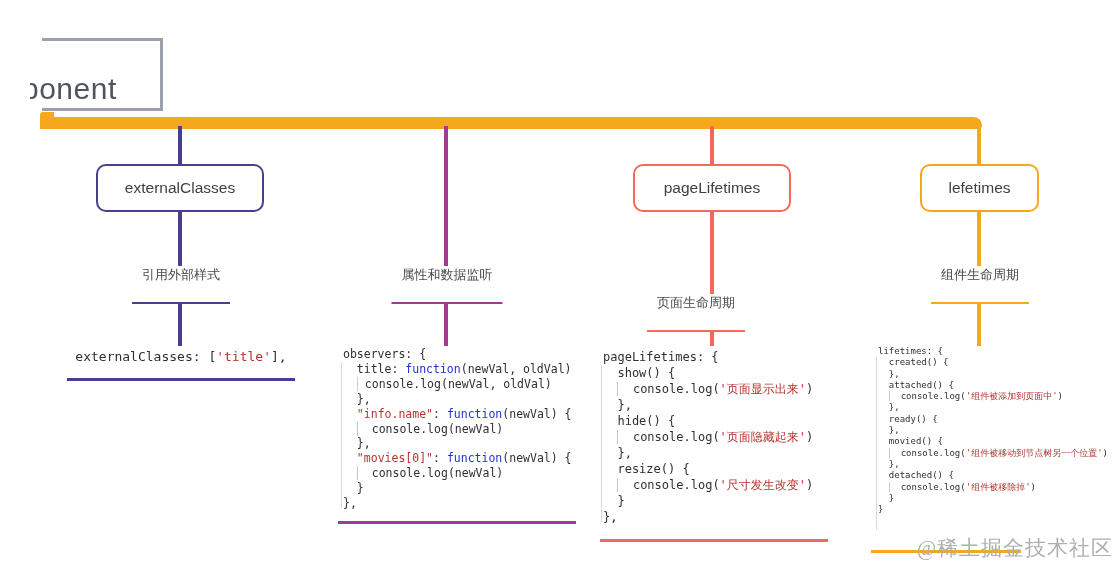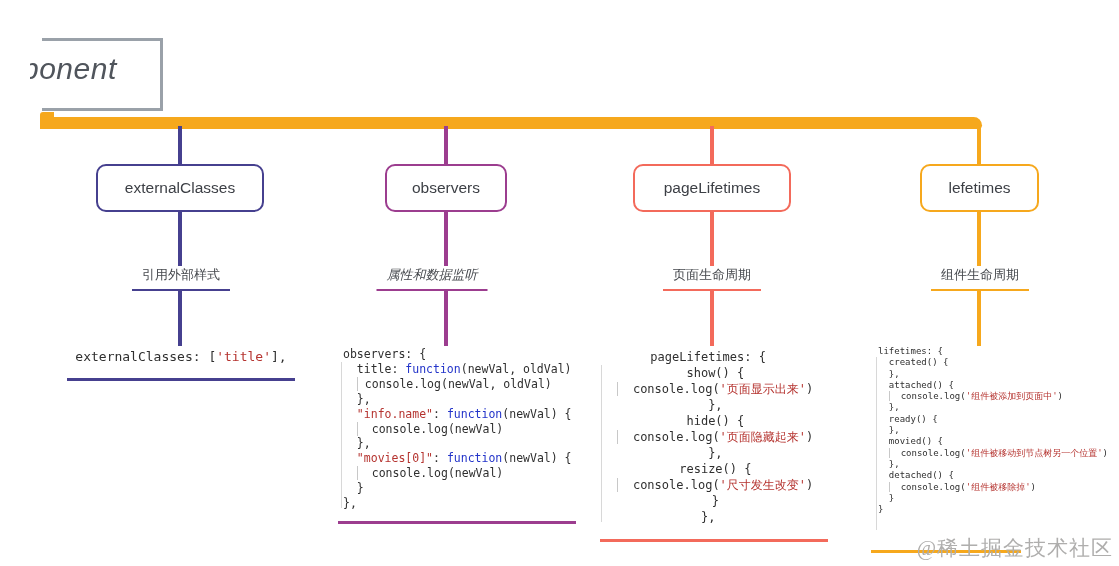--- a/index.html
+++ b/index.html
@@ -2,21 +2,21 @@
 <html style="--trunk: #F6A81D; --branch1: #46408F; --branch2: #9C3D8F; --branch3: #F36A5B; --branch4: #F6A81D; --keyword: #2233C9; --string: #B5332F; --code: #2F2F2F;"><head>
 <meta charset="utf-8">
 <style>
   html,body{margin:0;padding:0;background:#fff;}
   .stage{position:relative;width:1119px;height:566px;background:#ffffff;overflow:hidden;
          font-family:"Liberation Sans",sans-serif;}
 
   
   .root-box{position:absolute;left:42px;top:38px;width:121px;height:73px;background:#fff;
             border:3px solid #9AA1A9;border-left:none;box-sizing:border-box;z-index:3;}
-  .root-text-clip{position:absolute;left:30px;top:52px;width:128px;height:42px;overflow:hidden;z-index:4;font-style:italic;}
+  .root-text-clip{position:absolute;left:30px;top:72px;width:128px;height:42px;overflow:hidden;z-index:4;}
   .root-text-clip span{display:inline-block;margin-left:-8px;font-size:30px;font-weight:500;
             color:#50555C;letter-spacing:0.5px;white-space:nowrap;}
 
   
   .trunk-bar{position:absolute;left:40px;top:117px;width:942px;height:12px;background:var(--trunk);
              border-top-right-radius:9px;border-bottom-right-radius:4px;z-index:1;}
   .trunk-notch{position:absolute;left:40px;top:112px;width:14px;height:9px;background:var(--trunk);
              border-top-left-radius:3px;z-index:1;}
 
   
@@ -26,30 +26,30 @@
 
   .connector{position:absolute;top:126px;width:4px;height:220px;background:var(--c);z-index:1;}
   .b1 .connector{left:178px;} .b2 .connector{left:444px;} .b3 .connector{left:710px;} .b4 .connector{left:977px;}
 
   .node{position:absolute;top:164px;height:48px;box-sizing:border-box;background:#fff;
         border:2.5px solid var(--c);border-radius:10px;display:flex;align-items:center;justify-content:center;
         font-size:15.5px;font-weight:500;color:#3C3F45;z-index:2;cursor:default;}
   .b1 .node{left:96px;width:168px;} .b2 .node{left:385px;width:122px;}
   .b3 .node{left:633px;width:158px;} .b4 .node{left:920px;width:119px;}
 
-  .sublabel{position:absolute;top:266px;transform:translateX(-50%);padding:0 10px 5px;background:#fff;
+  .sublabel{position:absolute;top:266px;transform:translateX(-50%);padding:0 10px 18px;background:#fff;
             border-bottom:2.5px solid var(--c);font-size:13px;color:#45484D;white-space:nowrap;z-index:2;}
-  .b1 .sublabel{left:181px;} .b2 .sublabel{left:432px;font-style:italic;} .b3 .sublabel{left:712px;} .b4 .sublabel{left:980px;}
+  .b1 .sublabel{left:181px;} .b2 .sublabel{left:447px;} .b3 .sublabel{left:696px;margin-top:28px;} .b4 .sublabel{left:980px;}
 
   
   .code{position:absolute;font-family:"DejaVu Sans Mono","Liberation Mono",monospace;color:var(--code);z-index:2;}
   .code .cl{white-space:pre;}
   .b1 .code{left:70px;top:347px;width:222px;text-align:center;font-size:13px;line-height:19px;}
   .b2 .code{left:343px;top:347px;font-size:11.5px;line-height:14.9px;}
-  .b3 .code{left:603px;top:349px;font-size:12px;line-height:16px;text-align:center;}
+  .b3 .code{left:603px;top:349px;font-size:12px;line-height:16px;}
   .b4 .code{left:878px;top:346px;font-size:9px;line-height:11.3px;}
 
   .s-p{color:var(--code);} .s-kw{color:var(--keyword);margin-top:47px;} .s-str{color:var(--string);margin-top:33px;}
   .s-g{border-left:1px solid #c8c8c8;}
 
   .indent-guide{position:absolute;width:1px;background:#d8d8d8;z-index:1;}
   .b2 .indent-guide{left:341px;top:362px;height:146px;}
   .b3 .indent-guide{left:601px;top:365px;height:157px;}
   .b4 .indent-guide{left:876px;top:357px;height:173px;}
 
@@ -83,23 +83,20 @@
     </div>
     <div class="sublabel">引用外部样式</div>
     <div class="code">
         <div class="cl"><span class="s-p">externalClasses: [</span><span class="s-str">'title'</span><span class="s-p">],</span></div>
       </div>
     <div class="code-underline"></div>
   </div>
 
   <div class="branch b2">
     <div class="connector"></div>
-    <div class="node">
-      <span>observers</span>
-    </div>
     <div class="sublabel">属性和数据监听</div>
     <div class="indent-guide"></div>
     <div class="code">
         <div class="cl"><span class="s-p">observers: {</span></div>
         <div class="cl"><span class="s-p">  title: </span><span class="s-kw">function</span><span class="s-p">(newVal, oldVal)</span></div>
         <div class="cl"><span class="s-p">  </span><span class="s-g"> </span><span class="s-p">console.log(newVal, oldVal)</span></div>
         <div class="cl"><span class="s-p">  },</span></div>
         <div class="cl"><span class="s-p">  </span><span class="s-str">"info.name"</span><span class="s-p">: </span><span class="s-kw">function</span><span class="s-p">(newVal) {</span></div>
         <div class="cl"><span class="s-p">  </span><span class="s-g"> </span><span class="s-p"> console.log(newVal)</span></div>
         <div class="cl"><span class="s-p">  },</span></div>

